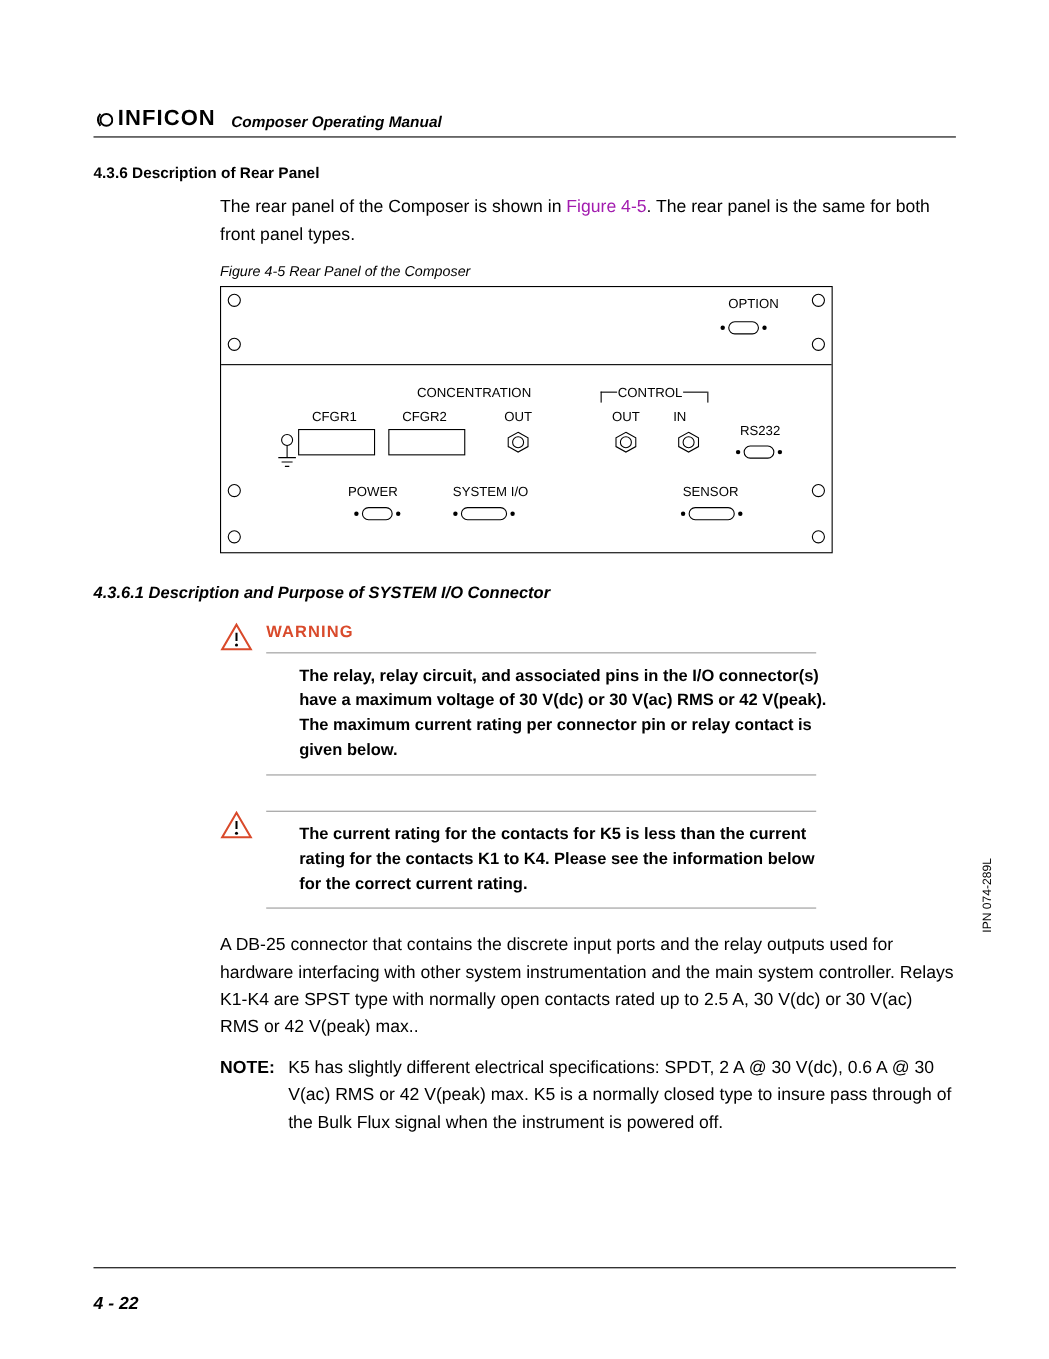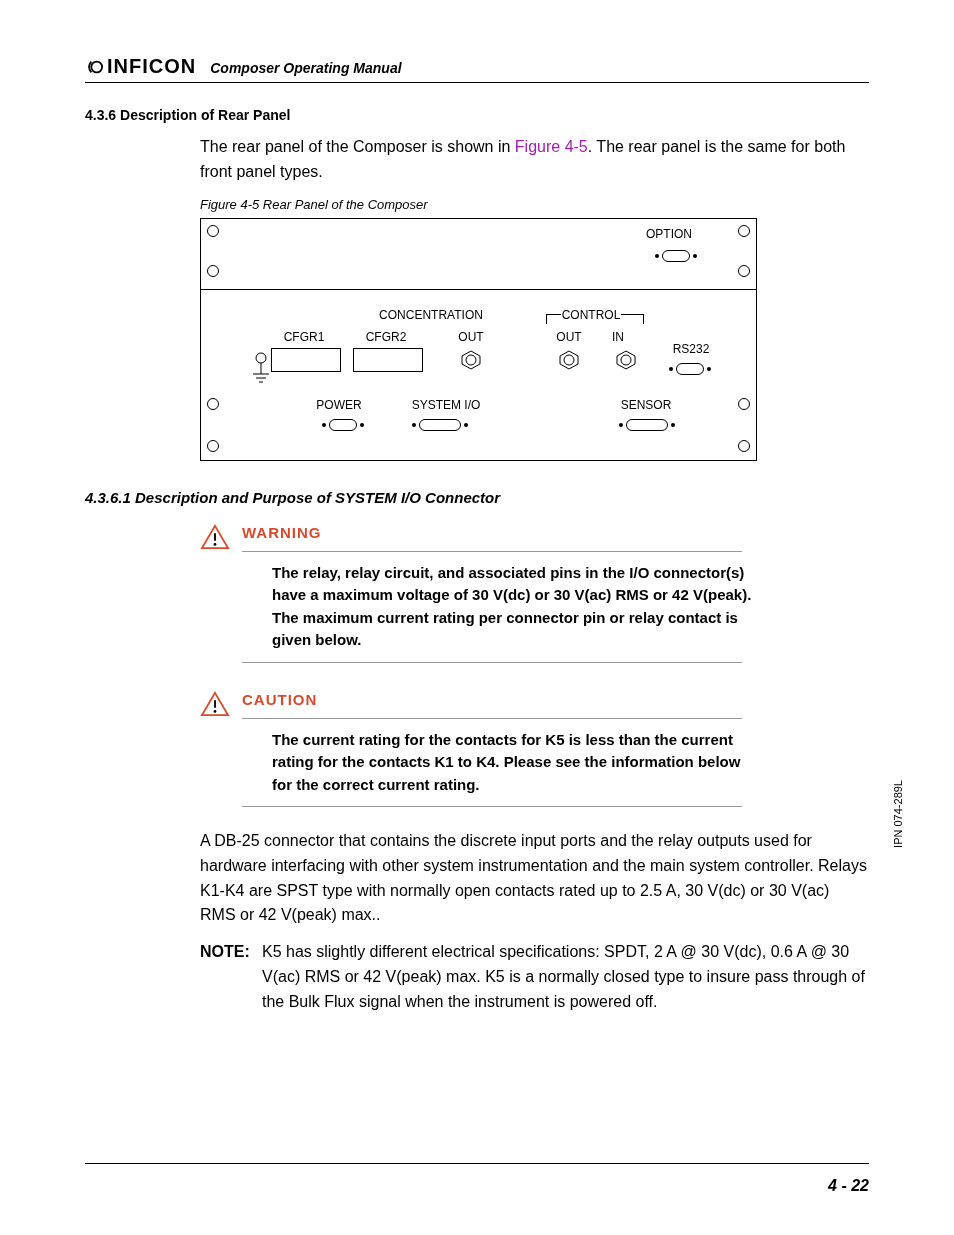--- a/index.html
+++ b/index.html
@@ -25,20 +25,21 @@
     border-bottom: 1.5px solid #000;
     padding-bottom: 4px;
     margin-bottom: 24px;
   }
   .logo {
     display: flex;
     align-items: center;
     font-weight: bold;
     font-size: 20px;
     letter-spacing: 1px;
+    margin-top: 42px;
   }
   .logo-mark {
     width: 18px;
     height: 18px;
     margin-right: 4px;
   }
   .doc-title {
     font-style: italic;
     font-weight: bold;
     font-size: 14px;
@@ -170,22 +171,21 @@
     font-size: 11px;
     transform: rotate(-90deg);
     transform-origin: right top;
   }
   .footer {
     position: absolute;
     bottom: 40px;
     left: 85px;
     right: 85px;
     border-top: 1px solid #000;
-    padding-top: 13px;
-    text-align: right;
+    padding-top: 24px;
   }
   .page-num {
     font-style: italic;
     font-weight: bold;
     font-size: 16px;
   }
 </style>
 </head>
 <body>
 
@@ -210,21 +210,21 @@
   </p>
 
   <div class="fig-caption">Figure 4-5  Rear Panel of the Composer</div>
 
   <div class="figure">
     <div class="fig-row-top">
       <span class="screw" style="left:6px;top:6px"></span>
       <span class="screw" style="left:6px;top:46px"></span>
       <span class="screw" style="right:6px;top:6px"></span>
       <span class="screw" style="right:6px;top:46px"></span>
-      <span class="lbl" style="right:64px;top:8px">OPTION</span>
+      <span class="lbl" style="right:48px;top:8px">OPTION</span>
       <span style="position:absolute;right:56px;top:30px">
         <span class="dot"></span><span class="pill"></span><span class="dot"></span>
       </span>
     </div>
     <div class="fig-row-bot">
       <span class="screw" style="left:6px;top:108px"></span>
       <span class="screw" style="left:6px;top:150px"></span>
       <span class="screw" style="right:6px;top:108px"></span>
       <span class="screw" style="right:6px;top:150px"></span>
 
@@ -304,21 +304,20 @@
   </div>
 
   <div style="height:18px"></div>
 
   <div class="callout">
     <svg class="callout-icon" viewBox="0 0 32 28">
       <polygon points="16,2 30,26 2,26" fill="none" stroke="#d94a2b" stroke-width="2"></polygon>
       <line x1="16" y1="10" x2="16" y2="18" stroke="#000" stroke-width="2"></line>
       <circle cx="16" cy="22" r="1.5" fill="#000"></circle>
     </svg>
-    <div class="callout-title warn-title">CAUTION</div>
     <hr class="callout-hr">
     <div class="callout-body">The current rating for the contacts for K5 is less than the current rating for the contacts K1 to K4. Please see the information below for the correct current rating.</div>
     <hr class="callout-hr">
   </div>
 
   <p class="body-text" style="margin-top:22px">A DB-25 connector that contains the discrete input ports and the relay outputs used for hardware interfacing with other system instrumentation and the main system controller. Relays K1-K4 are SPST type with normally open contacts rated up to 2.5 A, 30 V(dc) or 30 V(ac) RMS or 42 V(peak) max..</p>
 
   <div class="note-block">
     <div class="note-label">NOTE:</div>
     <div class="note-text">K5 has slightly different electrical specifications: SPDT, 2 A @ 30 V(dc), 0.6 A @ 30 V(ac) RMS or 42 V(peak) max. K5 is a normally closed type to insure pass through of the Bulk Flux signal when the instrument is powered off.</div>

